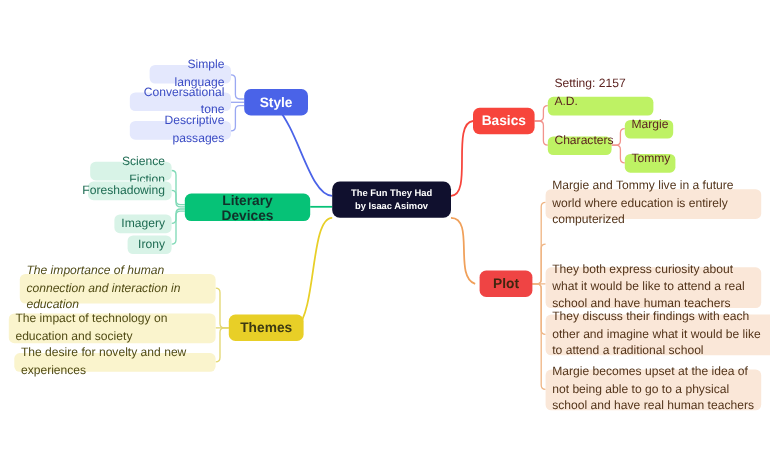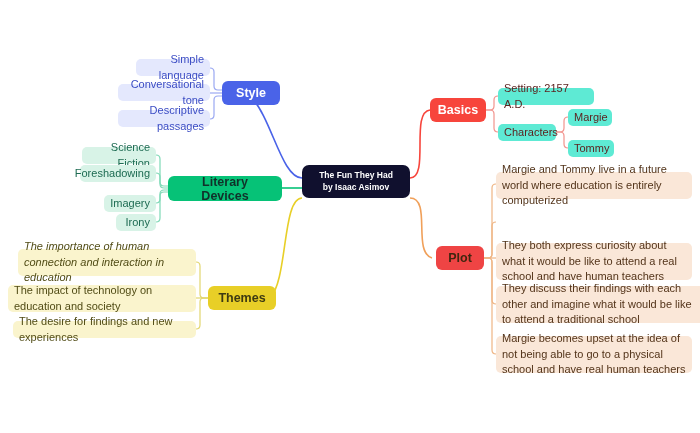--- a/index.html
+++ b/index.html
@@ -70,21 +70,21 @@
   .c-style-pill { background: #4a63e8; color: #ffffff; }
   .c-style-leaf { background: #e4e8fd; color: #3b4cc4; }
   
   .c-lit-pill  { background: #06c277; color: #11312a; }
   .c-lit-leaf  { background: #d8f3e7; color: #1d6b52; }
   
   .c-theme-pill { background: #e8cf27; color: #3d3a12; }
   .c-theme-leaf { background: #faf4cd; color: #514c16; }
   
   .c-basic-pill { background: #f7453c; color: #ffffff; }
-  .c-basic-leaf { background: #5eead4; color: #5c2320; }
+  .c-basic-leaf { background: #bef264; color: #5c2320; align-items: flex-end; }
   
   .c-plot-pill { background: #ef4444; color: #40260f; }
   .c-plot-leaf { background: #fae7d8; color: #53341a; }
 </style>
 </head>
 <body>
 
 <div id="canvas">
 
   <svg id="wires" viewBox="0 0 700 433">
@@ -162,21 +162,21 @@
   <div class="node branch c-theme-pill" style="left:208px; top:286px; width:68px; height:24px;">
     <span>Themes</span>
   </div>
   <div class="node leaf c-theme-leaf left-align" style="left:18px; top:249px; width:178px; height:27px;font-style:italic;">
     <span>The importance of human connection and interaction in education</span>
   </div>
   <div class="node leaf c-theme-leaf left-align" style="left:8px; top:285px; width:188px; height:27px;">
     <span>The impact of technology on education and society</span>
   </div>
   <div class="node leaf c-theme-leaf left-align" style="left:13px; top:321px; width:183px; height:17px;">
-    <span>The desire for findings and new experiences</span>
+    <span>The desire for novelty and new experiences</span>
   </div>
 
   <div class="node branch c-basic-pill" style="left:430px; top:98px; width:56px; height:24px;">
     <span>Basics</span>
   </div>
   <div class="node leaf c-basic-leaf left-align" style="left:498px; top:88px; width:96px; height:17px;">
     <span>Setting: 2157 A.D.</span>
   </div>
   <div class="node leaf c-basic-leaf left-align" style="left:498px; top:124px; width:58px; height:17px;">
     <span>Characters</span>

